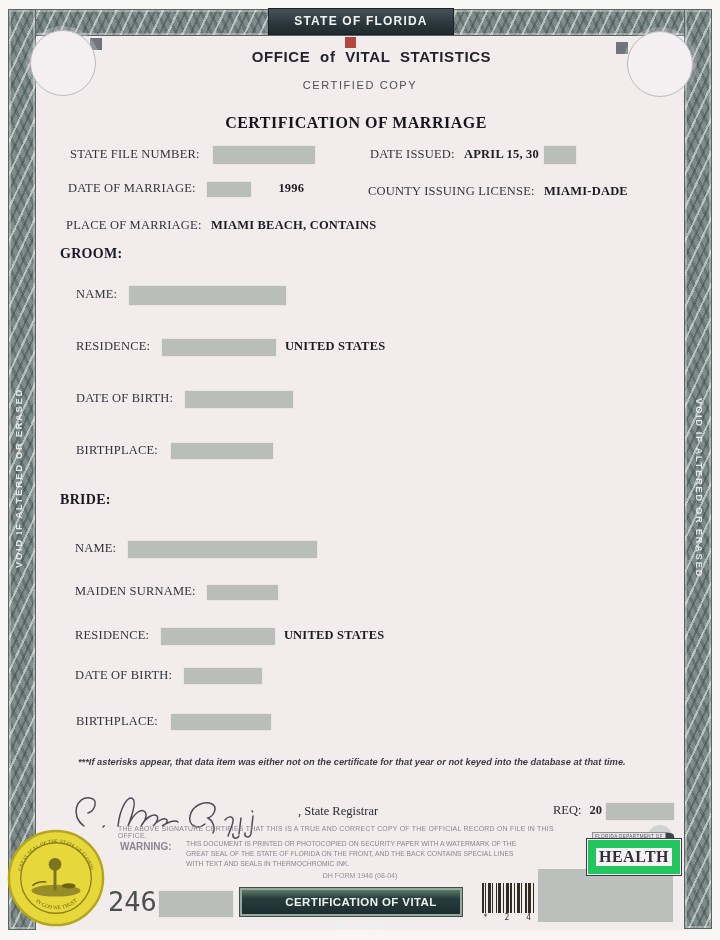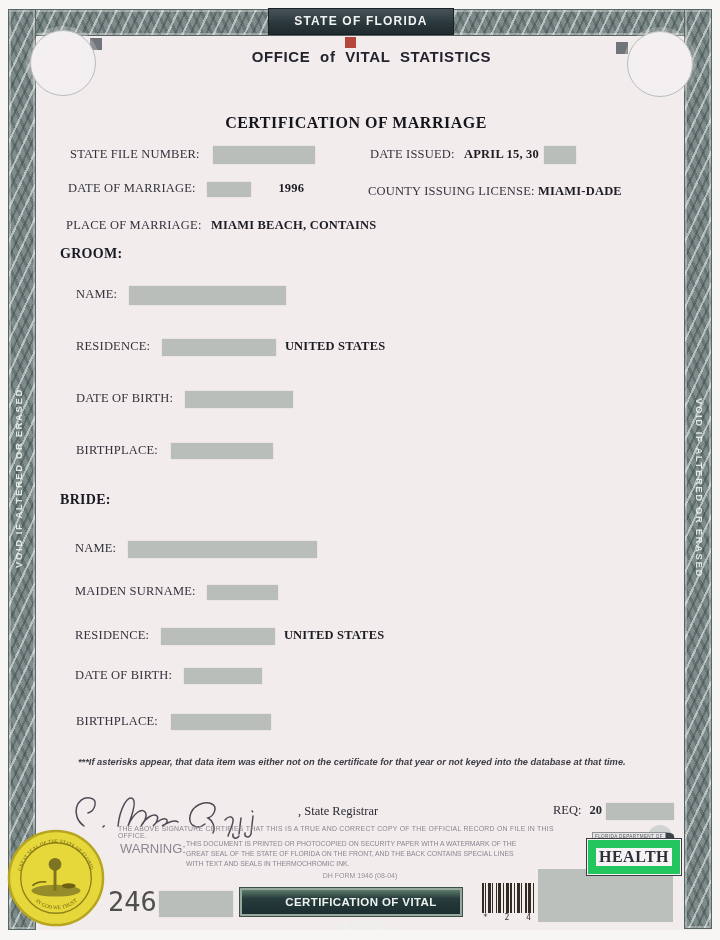--- a/index.html
+++ b/index.html
@@ -39,21 +39,21 @@
     box-shadow:0 0 1px rgba(0,0,0,.18);}
   .sec-head{position:absolute;font-weight:bold;font-size:14px;color:#191922;letter-spacing:.3px;}
   .footnote{position:absolute;left:78px;top:757px;width:570px;
     font-family:"Liberation Sans",sans-serif;font-style:italic;font-weight:bold;
     font-size:9.3px;color:#3c3c45;}
   .sig-wrap{position:absolute;left:70px;top:786px;width:220px;height:54px;}
   .registrar{position:absolute;left:298px;top:804px;font-size:12.5px;color:#2b2b33;}
   .req-row{position:absolute;left:553px;top:803px;font-size:12.5px;color:#2b2b33;white-space:nowrap;}
   .tiny{position:absolute;font-family:"Liberation Sans",sans-serif;color:#8d8590;}
   .cert-line{left:118px;top:825px;width:440px;font-size:6.9px;letter-spacing:.25px;}
-  .warning-label{left:120px;top:841px;font-size:13px;font-weight:normal;}
+  .warning-label{left:120px;top:841px;font-size:10px;font-weight:bold;}
   .warning-text{left:186px;top:839px;width:332px;font-size:6.8px;line-height:1.45;}
   .form-number{left:280px;top:872px;width:160px;text-align:center;font-size:7px;color:#97909a;}
   .serial{position:absolute;left:108px;top:886px;font-family:"DejaVu Sans Mono",monospace;
     font-size:27px;color:#4d4f4e;white-space:nowrap;}
   .vital-banner{position:absolute;left:240px;top:888px;width:222px;height:28px;box-sizing:border-box;
     background:linear-gradient(180deg,#5d7a6b 0%,#273c3c 35%,#1c2d30 100%);
     border:2px solid #97a89c;box-shadow:0 0 0 1px #3c4f48;
     color:#eef2ee;font-family:"Liberation Sans",sans-serif;font-weight:bold;font-size:11.5px;
     letter-spacing:.4px;text-align:center;line-height:24px;padding-left:20px;}
   .barcode{position:absolute;left:482px;top:883px;width:55px;height:30px;
@@ -101,39 +101,40 @@
   <div class="void-text void-left">VOID IF ALTERED OR ERASED</div>
   <div class="void-text void-right">VOID IF ALTERED OR ERASED</div>
 
   <div class="state-banner">STATE OF FLORIDA</div>
 
   <div class="sq" style="left:90px;top:38px;"></div>
   <div class="sq" style="left:616px;top:42px;"></div>
   <div class="sq sq-red" style="left:345px;top:37px;"></div>
 
   <div class="office-title">OFFICE of VITAL STATISTICS</div>
+  <div class="certified-copy">CERTIFIED COPY</div>
   <div class="doc-title">CERTIFICATION OF MARRIAGE</div>
 
   <div class="row" style="left:70px;top:146px;">
     <span>STATE FILE NUMBER:</span>
     <span class="redact" style="width:102px;height:18px;margin-left:10px;"></span>
   </div>
   <div class="row" style="left:370px;top:146px;">
     <span>DATE ISSUED:</span>
     <b style="margin-left:6px;">APRIL 15, 30</b>
     <span class="redact" style="width:32px;height:18px;margin-left:2px;"></span>
   </div>
   <div class="row" style="left:68px;top:181px;">
     <span>DATE OF MARRIAGE:</span>
     <span class="redact" style="width:44px;height:15px;margin-left:8px;"></span>
     <b style="margin-left:24px;">1996</b>
   </div>
   <div class="row" style="left:368px;top:184px;">
     <span>COUNTY ISSUING LICENSE:</span>
-    <b style="">MIAMI-DADE</b>
+    <b style="margin-left:6px;">MIAMI-DADE</b>
   </div>
   <div class="row" style="left:66px;top:218px;">
     <span>PLACE OF MARRIAGE:</span>
     <b style="margin-left:6px;">MIAMI BEACH, CONTAINS</b>
   </div>
 
   <div class="sec-head" style="left:60px;top:246px;">GROOM:</div>
   <div class="row" style="left:76px;top:286px;">
     <span>NAME:</span>
     <span class="redact" style="width:157px;height:19px;margin-left:8px;"></span>

